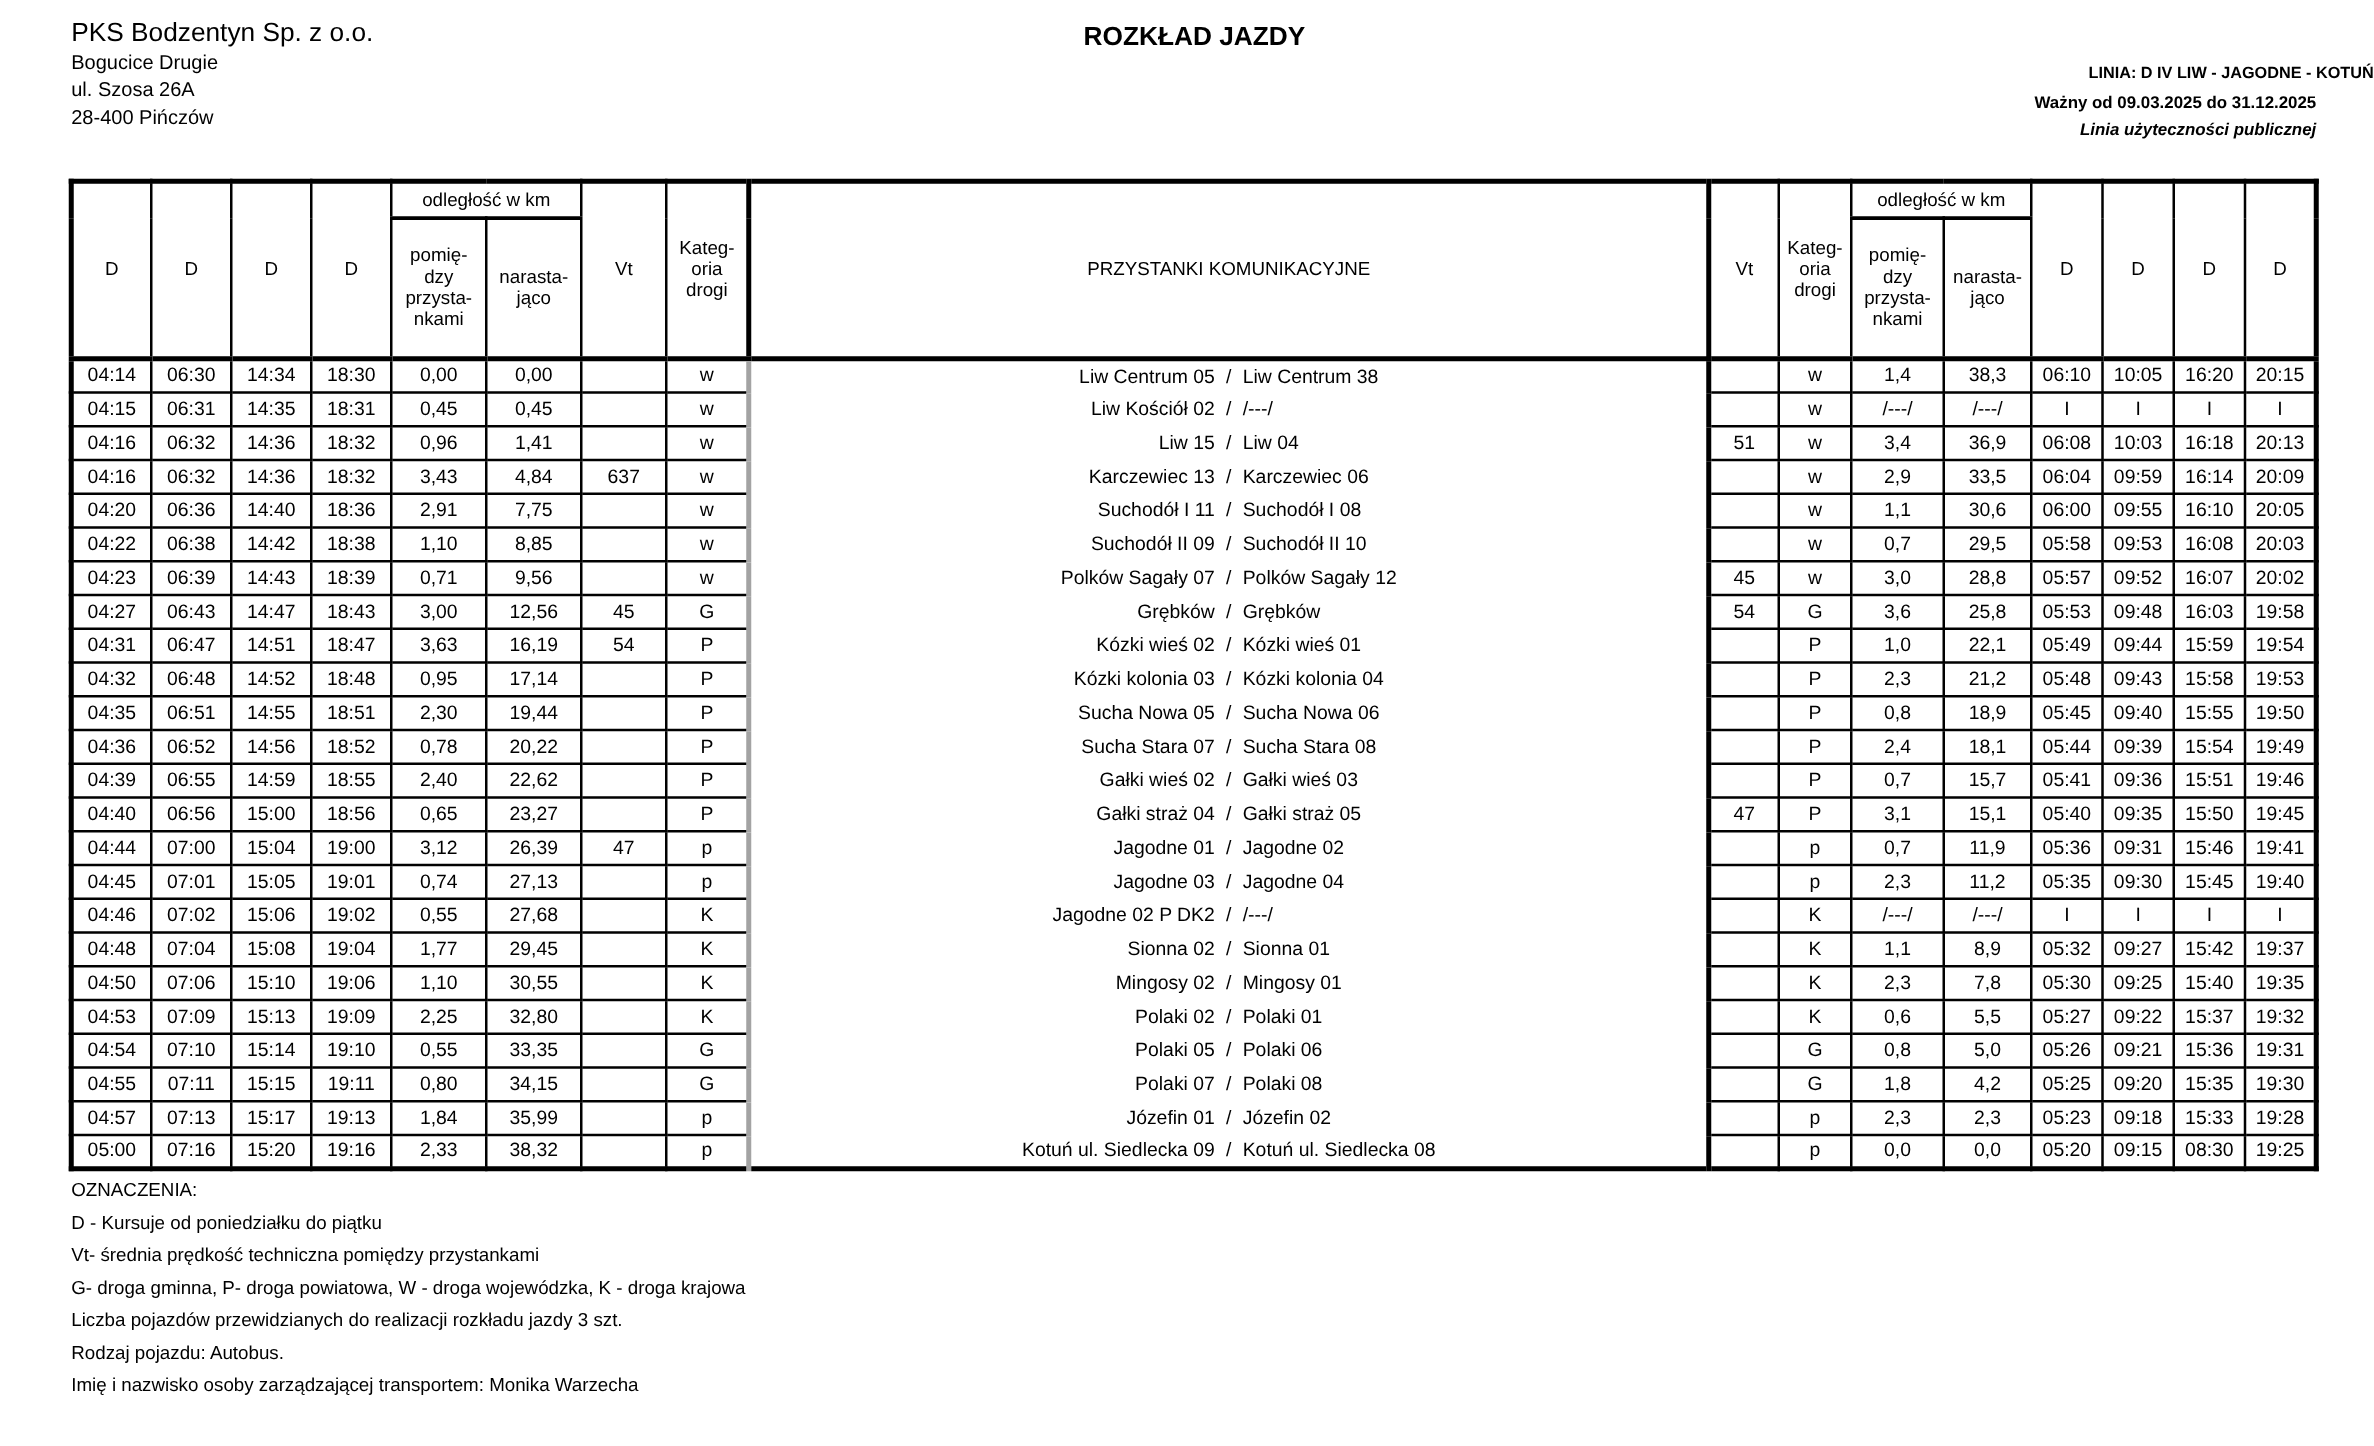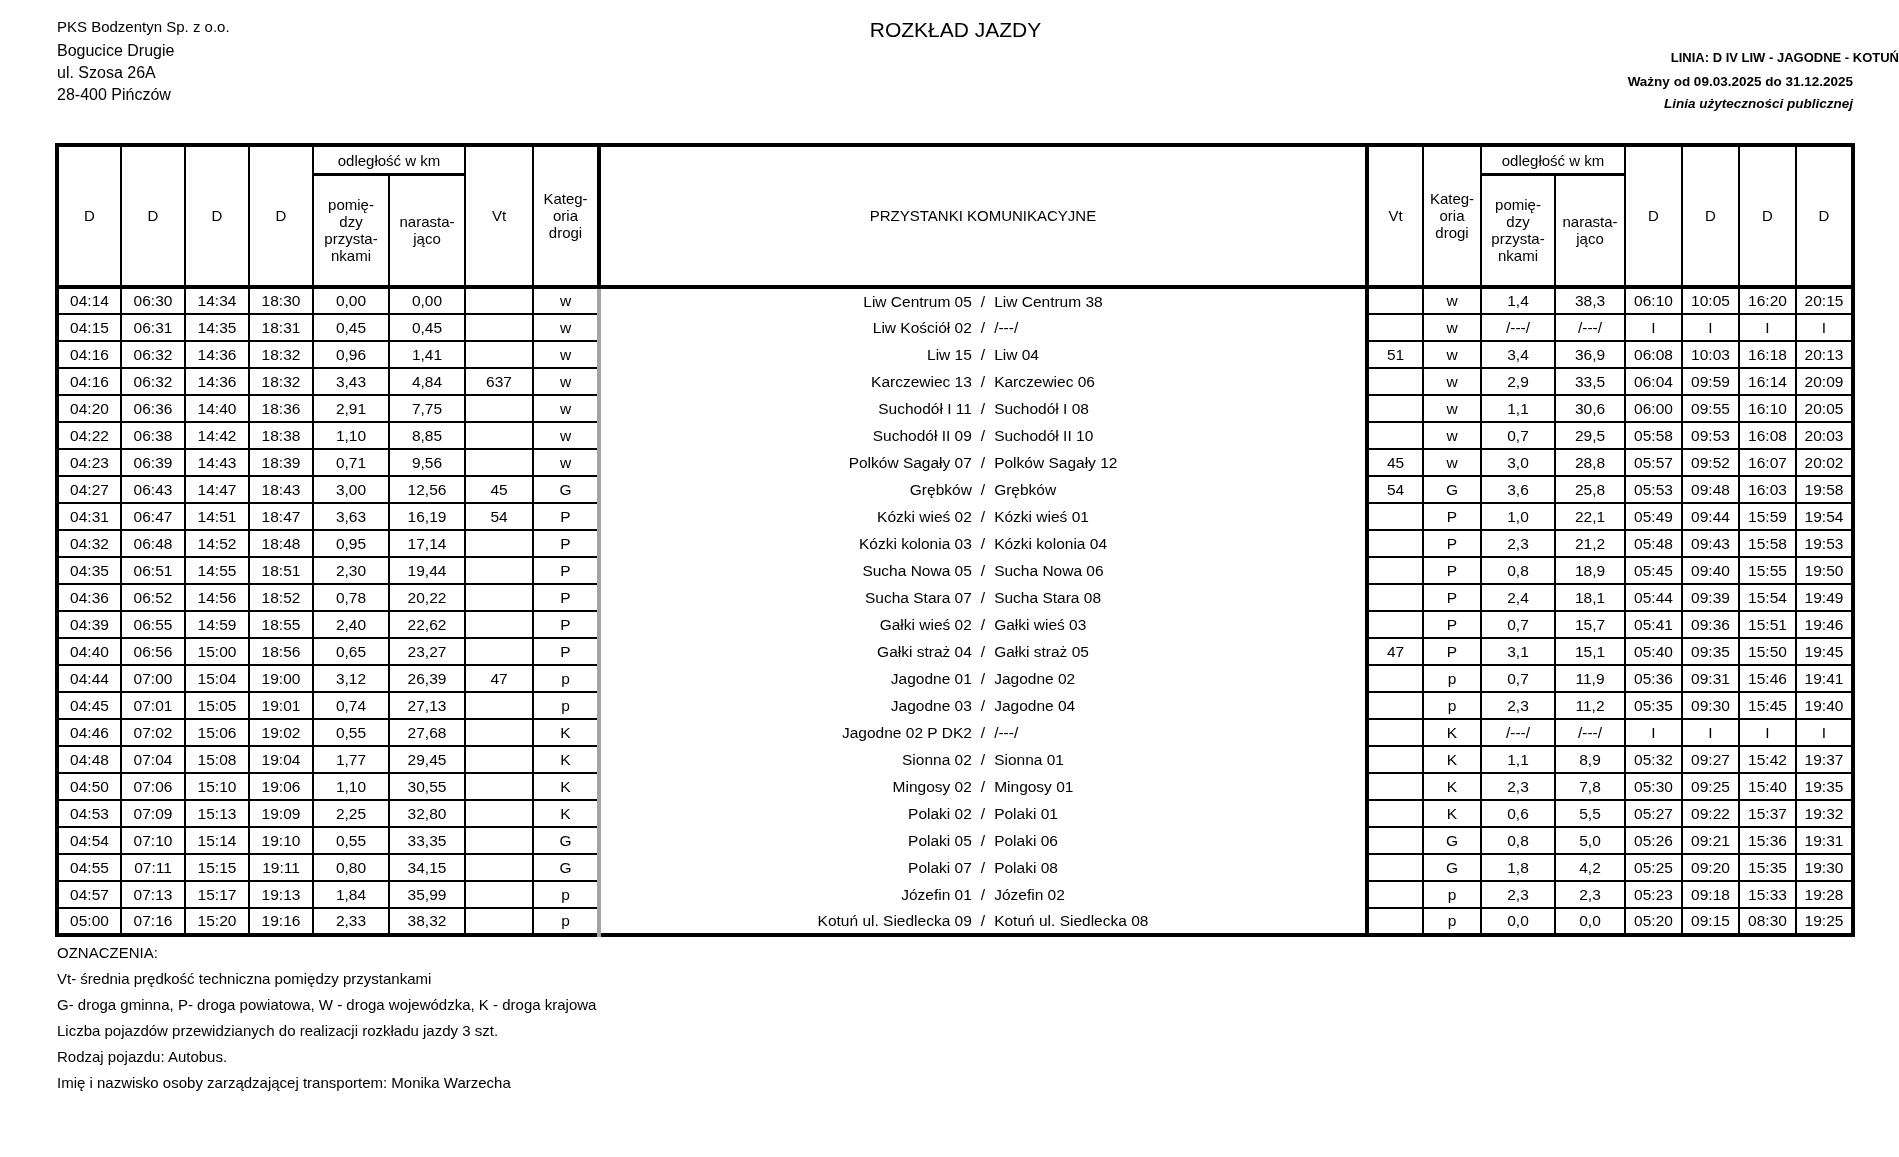--- a/index.html
+++ b/index.html
@@ -1,23 +1,23 @@
 <!DOCTYPE html>
 <html><head>
 <meta charset="utf-8">
 <style>
   html,body{margin:0;padding:0;background:#ffffff;}
   body{font-family:"Liberation Sans","DejaVu Sans",sans-serif;color:#000;}
   .page{position:relative;width:1899px;height:1157px;background:#fff;overflow:hidden;}
 
   
   .company{position:absolute;left:57px;top:14px;}
-  .company-name{font-size:15px;line-height:26px;}
+  .company-name{font-size:21px;line-height:26px;}
   .company-line{font-size:16px;line-height:22px;}
-  .doc-title{position:absolute;left:0;right:0;top:18px;text-align:center;font-size:21px;font-weight:normal;padding-left:12px;}
+  .doc-title{position:absolute;left:0;right:0;top:18px;text-align:center;font-size:21px;font-weight:bold;padding-left:12px;}
   .line-title{position:absolute;left:0;right:0;top:50px;text-align:right;font-size:13px;font-weight:bold;}
   .validity{position:absolute;right:46px;top:74px;text-align:right;font-size:13.5px;font-weight:bold;margin-left:28px;}
   .public-note{position:absolute;right:46px;top:96px;text-align:right;font-size:13.5px;font-weight:bold;font-style:italic;}
 
   
   .tbl-wrap{position:absolute;left:55px;top:143px;}
   table{border-collapse:collapse;table-layout:fixed;border:4px solid #000;}
   th,td{border:2px solid #000;padding:0 2px;text-align:center;vertical-align:middle;
         font-size:15.5px;line-height:17px;overflow:hidden;white-space:nowrap;}
   thead th{font-weight:normal;font-size:15px;}
@@ -711,20 +711,21 @@
             <td>09:15</td>
             <td>08:30</td>
             <td>19:25</td>
           </tr>
         </tbody>
     </table>
   </div>
 
   <div class="legend">
     <div>OZNACZENIA:</div>
+  <div>D - Kursuje od poniedziałku do piątku</div>
       <div>Vt- średnia prędkość techniczna pomiędzy przystankami</div>
       <div>G- droga gminna, P- droga powiatowa, W - droga wojewódzka, K - droga krajowa</div>
       <div>Liczba pojazdów przewidzianych do realizacji rozkładu jazdy 3 szt.</div>
       <div>Rodzaj pojazdu: Autobus.</div>
       <div>Imię i nazwisko osoby zarządzającej transportem: Monika Warzecha</div>
     </div>
 
 </div>
 
 </body></html>

